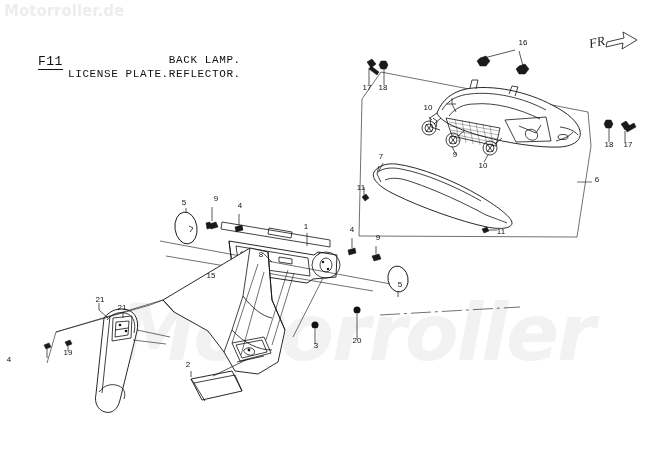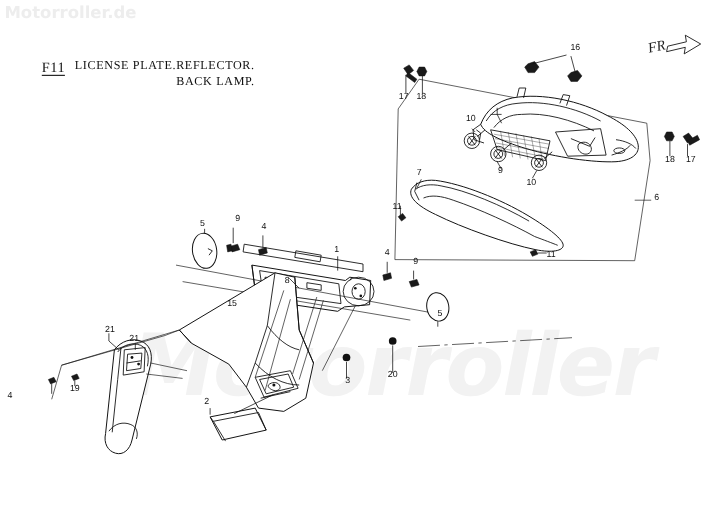--- a/index.html
+++ b/index.html
@@ -49,21 +49,21 @@
     left: 470px;
     top: 288px;
     font-size: 30px;
     color: #f2f2f2;
     font-style: italic;
   }
   #header {
     position: absolute;
     left: 38px;
     top: 52px;
-    font-family: Liberation Serif, serif;
+    font-family: Liberation Mono, monospace;
     text-align: right;
   }
   #header-code {
     font-size: 13px;
     letter-spacing: 0.5px;
     color: #111;
     border-bottom: 1.3px solid #111;
     padding-bottom: 1px;
     display: inline-block;
     line-height: 13px;
@@ -122,22 +122,22 @@
 <body>
 
 <div id="page">
 
   <div class="wm" id="wm-top">Motorroller.de</div>
   <div class="wm" id="wm-center">Motorroller</div>
 
   <div id="header">
     <span id="header-code">F11</span>
     <div id="header-title">
+      <div>BACK LAMP.</div>
       <div>LICENSE PLATE.REFLECTOR.</div>
-      <div>BACK LAMP.</div>
     </div>
   </div>
 
   <svg id="diagram-svg" width="654" height="465" viewBox="0 0 654 465">
 
     <g>
       <text class="fr-label" x="590" y="48" transform="rotate(-12 590 48)">FR</text>
       <path class="ln" d="M607,42 L624,38 L623,32 L637,40 L622,49 L623,43 L606,47 Z"></path>
     </g>
 

